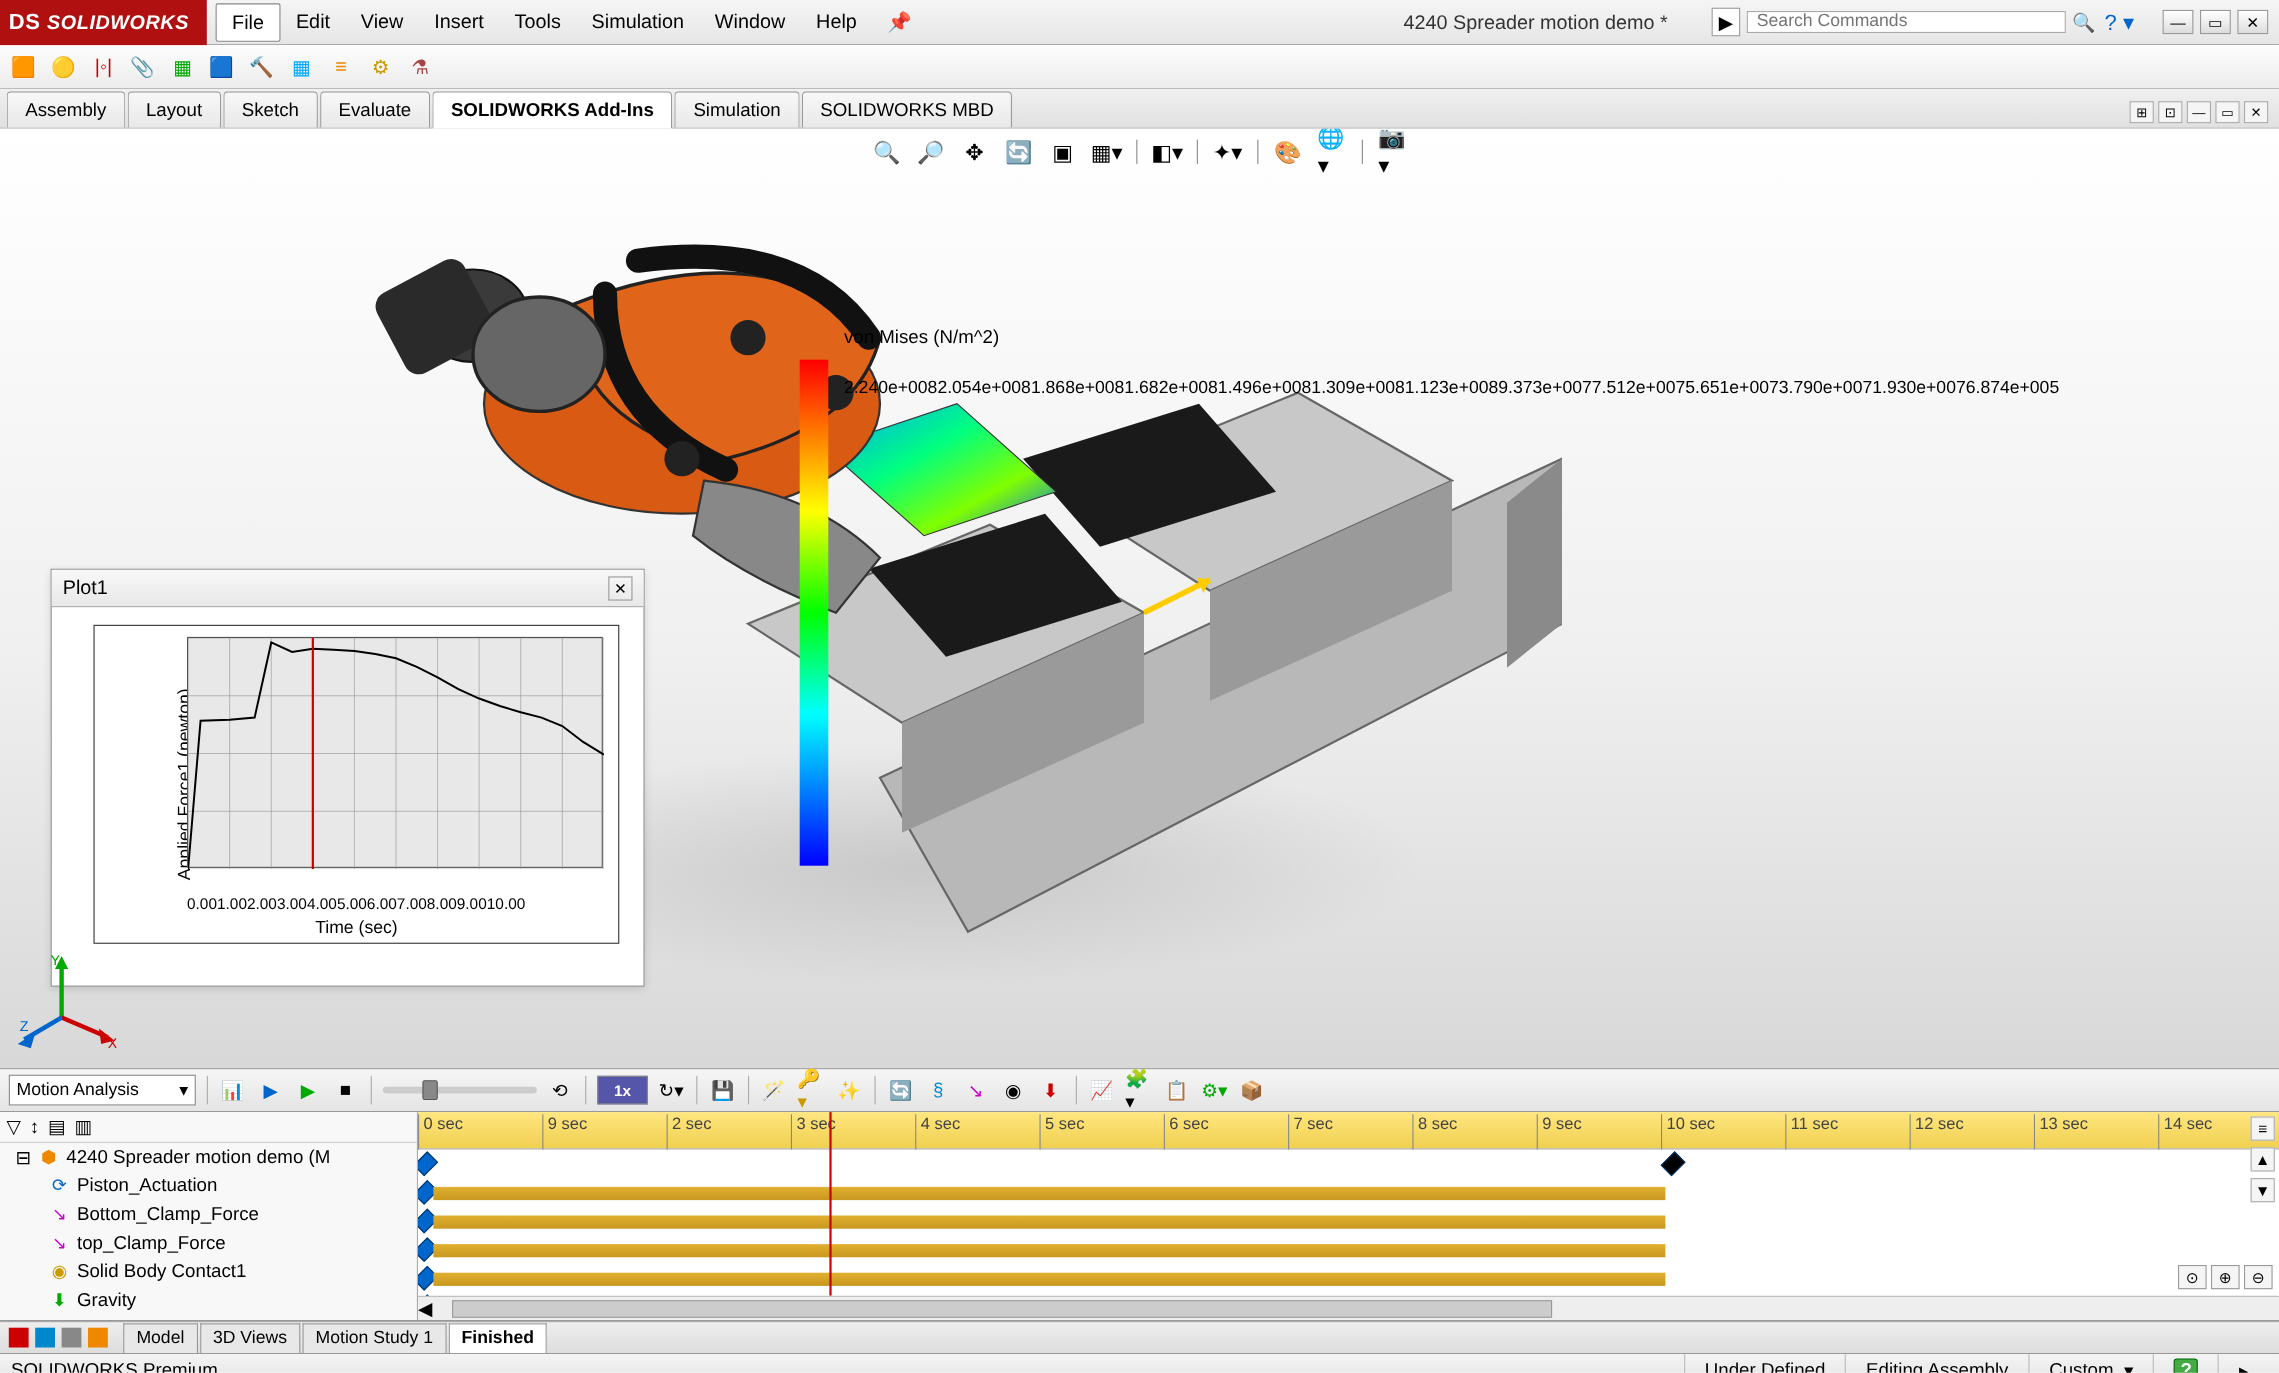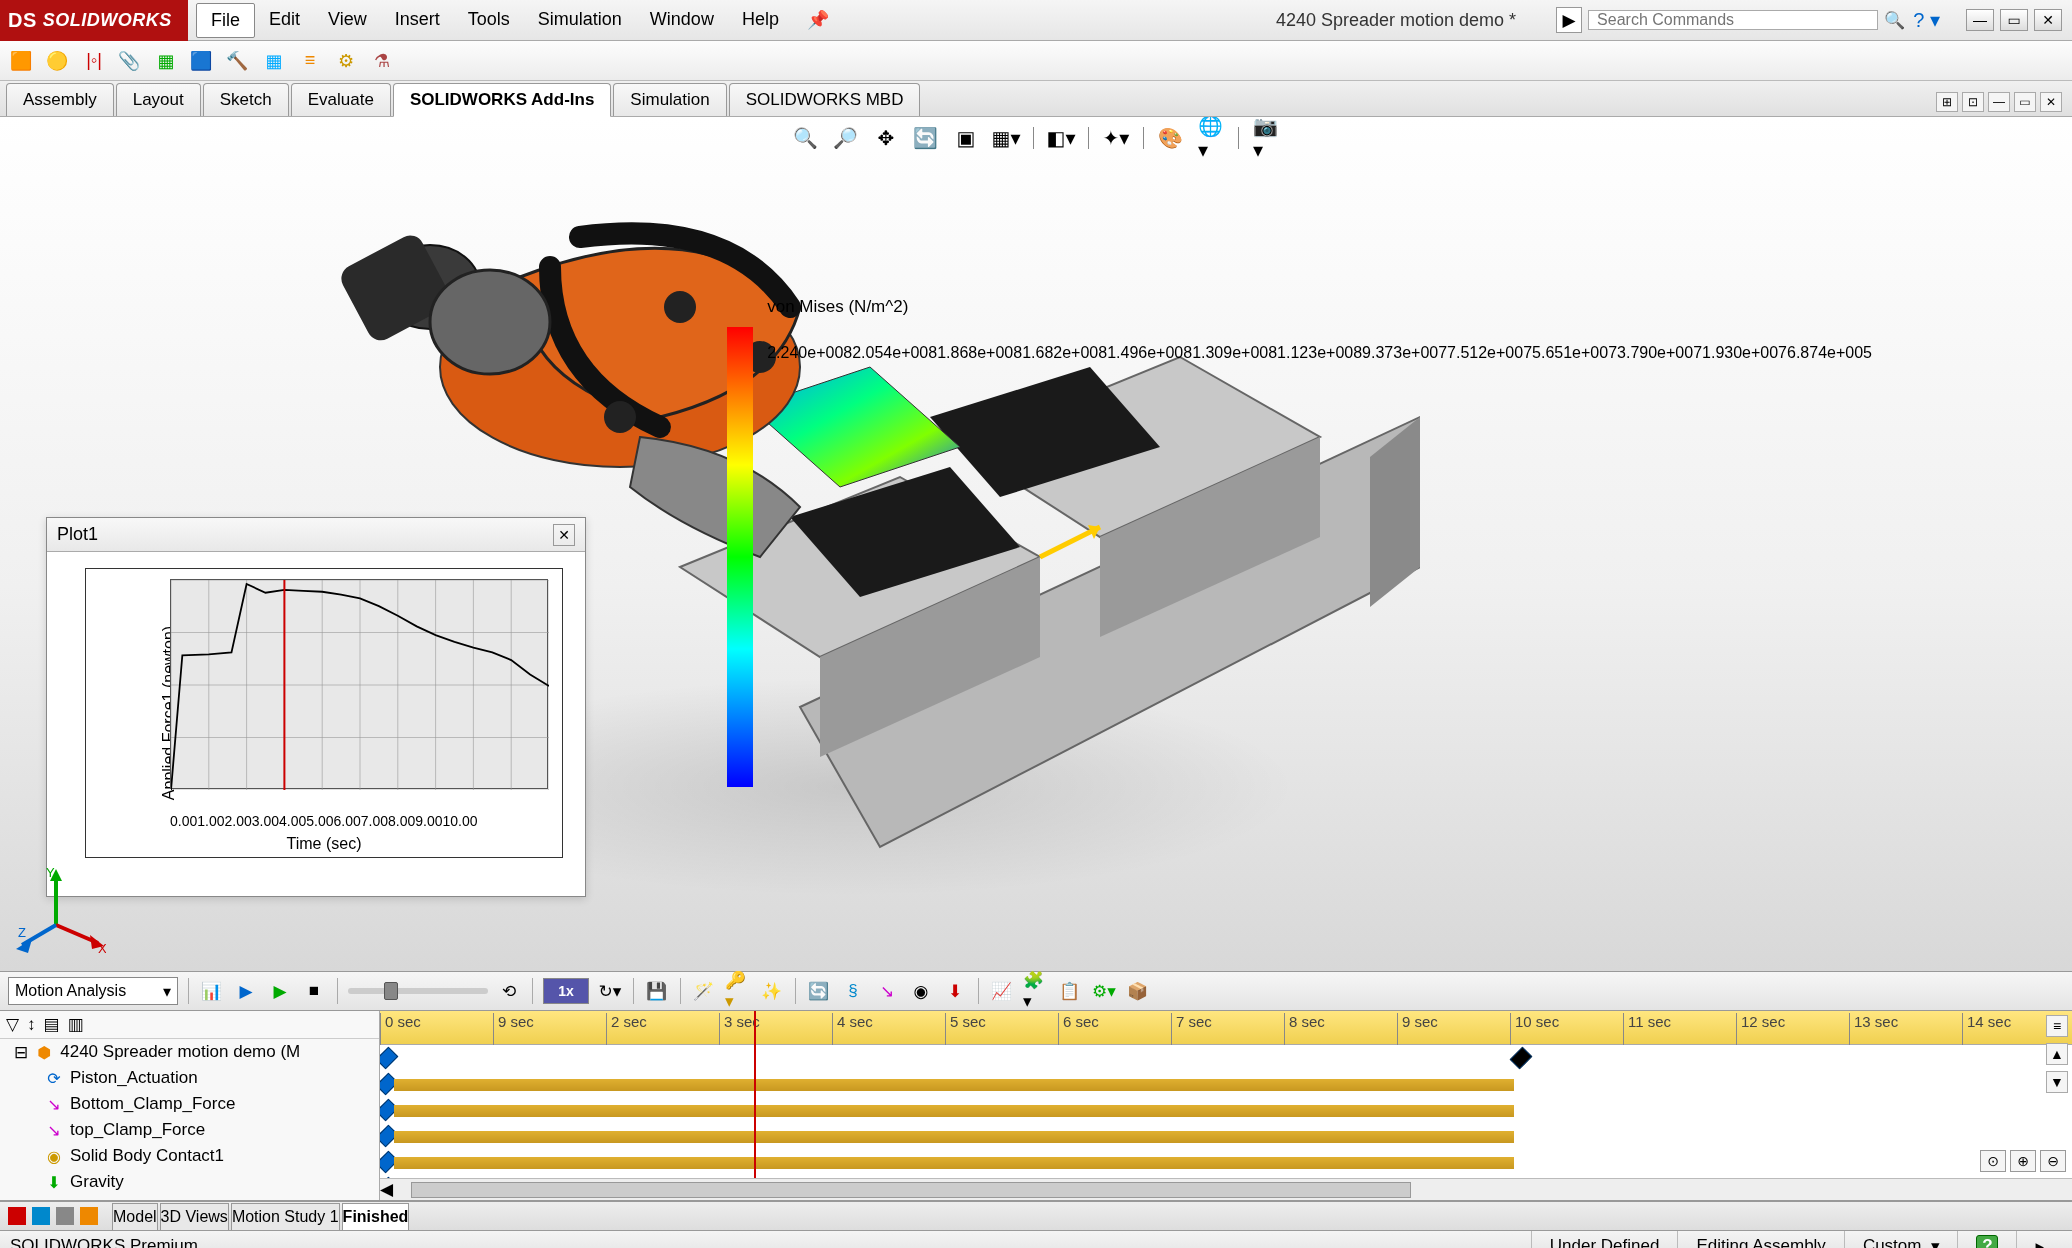--- a/index.html
+++ b/index.html
@@ -98,21 +98,21 @@
 .tl-playhead { position:absolute; top:0; bottom:22px; width:2px; background:#cc0000; left:374px; }
 .tl-zoom { position:absolute; right:6px; bottom:28px; display:flex; gap:4px; }
 .tl-zoom .zb { width:26px; height:22px; border:1px solid #999; background:#f5f5f5; display:flex; align-items:center; justify-content:center; font-size:14px; }
 .tl-side-ctrl { position:absolute; right:4px; top:4px; width:22px; display:flex; flex-direction:column; gap:6px; }
 .tl-side-ctrl div { width:22px; height:22px; border:1px solid #aaa; background:#f5f5f5; display:flex; align-items:center; justify-content:center; font-size:14px; }
 
 
 .bottom-tabs { height:30px; background:linear-gradient(#eee,#ddd); border-top:1px solid #999; border-bottom:1px solid #999; display:flex; align-items:center; padding-left:8px; }
 .bottom-tabs .bt-icons { display:flex; gap:6px; margin-right:14px; }
 .bottom-tabs .bt-icons .i { width:18px; height:18px; }
-.bottom-tabs .btab { padding:4px 0; border:1px solid #999; border-bottom:none; background:#e8e8e8; margin-right:2px; font-size:16px; cursor:pointer; }
+.bottom-tabs .btab { padding:4px 11px; border:1px solid #999; border-bottom:none; background:#e8e8e8; margin-right:2px; font-size:16px; cursor:pointer; }
 .bottom-tabs .btab.active { background:#fff; font-weight:bold; }
 
 
 .statusbar { height:30px; background:linear-gradient(#f4f4f4,#e2e2e2); display:flex; align-items:center; padding:0 10px; font-size:17px; }
 .statusbar .spacer { flex:1; }
 .statusbar .cell { padding:0 18px; border-left:1px solid #bbb; height:100%; display:flex; align-items:center; }
 .statusbar .help-icon { width:22px; height:22px; background:#4a4; border:1px solid #060; color:#fff; display:flex; align-items:center; justify-content:center; font-weight:bold; border-radius:3px; }
 </style>
 </head>
 <body>

